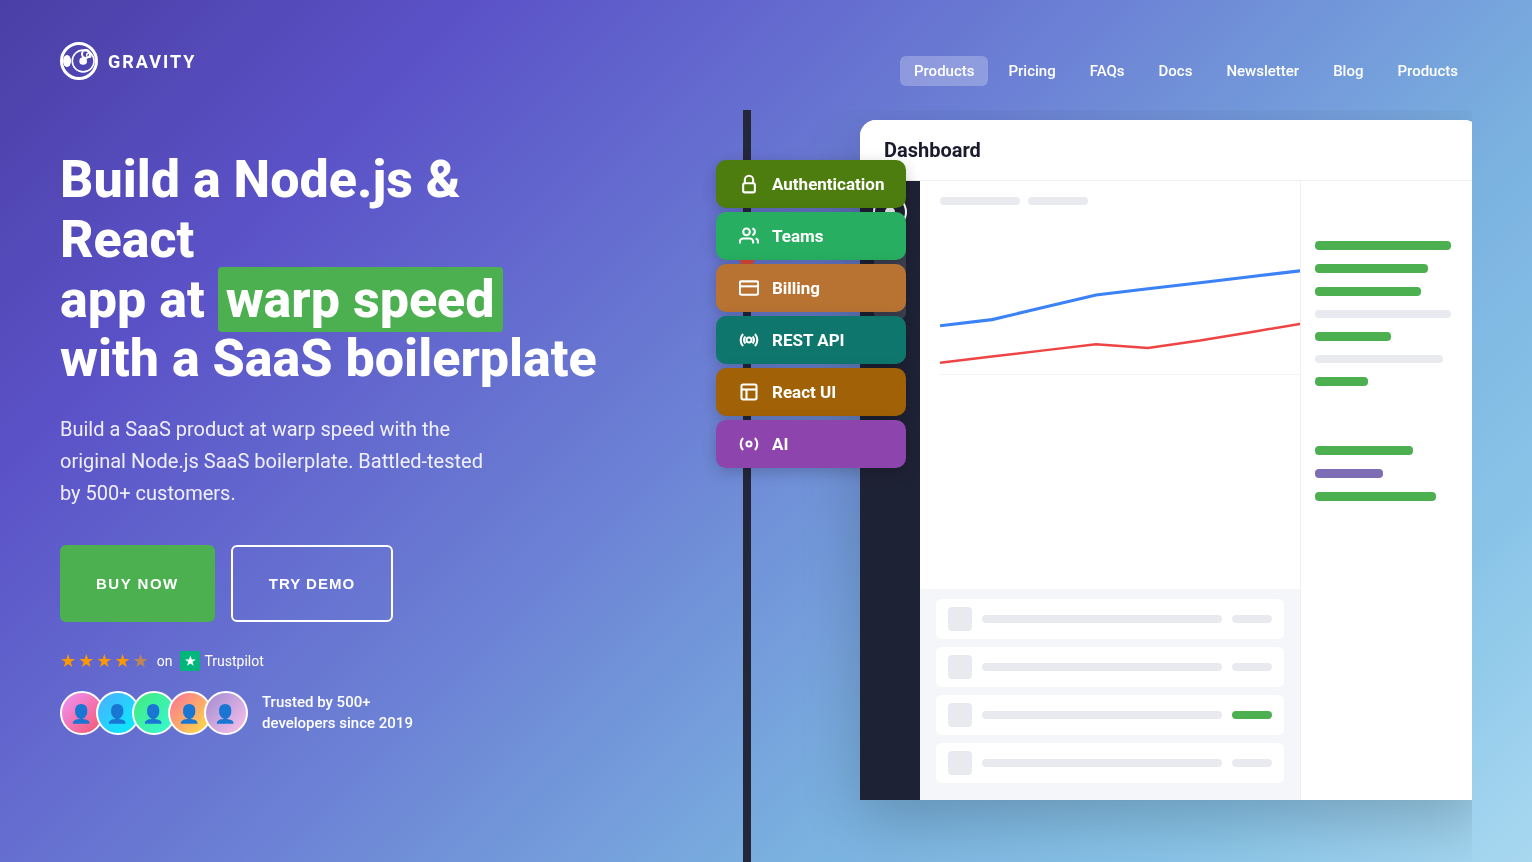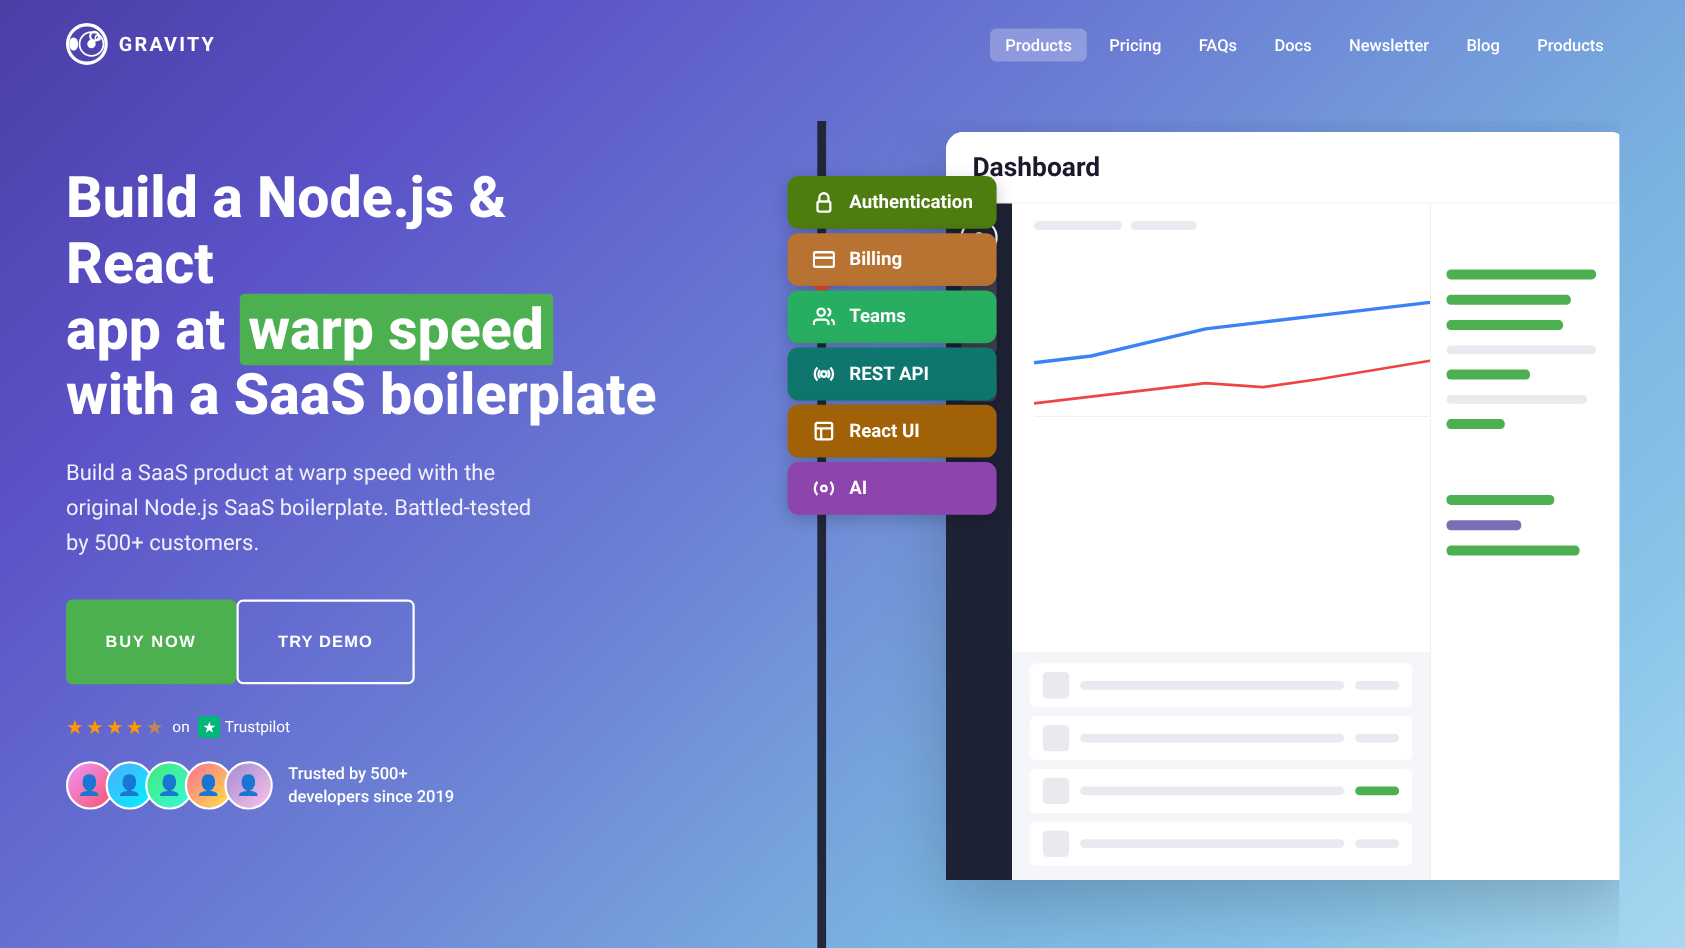--- a/index.html
+++ b/index.html
@@ -8,21 +8,21 @@
       width: 1532px;
       height: 862px;
       overflow: hidden;
       background: linear-gradient(135deg, #4a3fa5 0%, #5b52c8 20%, #6b7fd4 45%, #7bb3e0 70%, #89c4e8 85%, #a8d8f0 100%);
       position: relative;
     }
 
     
     .navbar {
       display: flex;
-      align-items: center;
+      align-items: flex-end;
       justify-content: space-between;
       padding: 0 60px;
       height: 80px;
       position: relative;
       z-index: 10;
     }
     .logo {
       display: flex;
       align-items: center;
       gap: 10px;
@@ -110,20 +110,21 @@
     }
     .hero-desc {
       font-size: 20px;
       line-height: 1.6;
       color: rgba(255,255,255,0.9);
       margin-bottom: 36px;
       max-width: 440px;
     }
     .cta-buttons {
       display: flex;
+      gap: 16px;
       margin-bottom: 28px;
     }
     .btn-buy {
       background: #4CAF50;
       color: white;
       font-size: 15px;
       font-weight: 800;
       letter-spacing: 1.5px;
       padding: 16px 36px;
       border: none;
@@ -238,21 +239,21 @@
       height: 680px;
       background: white;
       border-radius: 16px 16px 0 0;
       box-shadow: 0 20px 60px rgba(0,0,0,0.2);
       overflow: hidden;
     }
 
     .panel-header {
       background: white;
       padding: 18px 24px;
-      font-size: 24px;
+      font-size: 20px;
       font-weight: 700;
       color: #1a1a2e;
       border-bottom: 1px solid #f0f0f0;
     }
 
     .panel-body {
       display: flex;
       height: calc(100% - 60px);
     }
 
@@ -557,42 +558,42 @@
       <div class="feature-pill fp-auth">
         <span class="fp-icon">
           <svg width="20" height="20" viewBox="0 0 24 24" fill="none" stroke="white" stroke-width="2.5">
             <rect x="5" y="11" width="14" height="11" rx="2" ry="2"></rect>
             <path d="M7 11V7a5 5 0 0 1 10 0v4"></path>
           </svg>
         </span>
         <span>Authentication</span>
       </div>
 
-      <div class="feature-pill fp-billing">
-        <span class="fp-icon">
-          <svg width="20" height="20" viewBox="0 0 24 24" fill="none" stroke="white" stroke-width="2.5">
-            <rect x="1" y="4" width="22" height="16" rx="2" ry="2"></rect>
-            <line x1="1" y1="10" x2="23" y2="10"></line>
-          </svg>
-        </span>
-        <span>Billing</span>
-      </div>
-
       <div class="feature-pill fp-teams">
         <span class="fp-icon">
           <svg width="20" height="20" viewBox="0 0 24 24" fill="none" stroke="white" stroke-width="2.5">
             <path d="M17 21v-2a4 4 0 0 0-4-4H5a4 4 0 0 0-4 4v2"></path>
             <circle cx="9" cy="7" r="4"></circle>
             <path d="M23 21v-2a4 4 0 0 0-3-3.87"></path>
             <path d="M16 3.13a4 4 0 0 1 0 7.75"></path>
           </svg>
         </span>
         <span>Teams</span>
       </div>
 
+      <div class="feature-pill fp-billing">
+        <span class="fp-icon">
+          <svg width="20" height="20" viewBox="0 0 24 24" fill="none" stroke="white" stroke-width="2.5">
+            <rect x="1" y="4" width="22" height="16" rx="2" ry="2"></rect>
+            <line x1="1" y1="10" x2="23" y2="10"></line>
+          </svg>
+        </span>
+        <span>Billing</span>
+      </div>
+
       <div class="feature-pill fp-api">
         <span class="fp-icon">
           <svg width="20" height="20" viewBox="0 0 24 24" fill="none" stroke="white" stroke-width="2.5">
             <circle cx="12" cy="12" r="3"></circle>
             <path d="M19.07 4.93a10 10 0 0 1 0 14.14M4.93 4.93a10 10 0 0 0 0 14.14"></path>
             <path d="M16.24 7.76a6 6 0 0 1 0 8.49M7.76 7.76a6 6 0 0 0 0 8.49"></path>
           </svg>
         </span>
         <span>REST API</span>
       </div>

